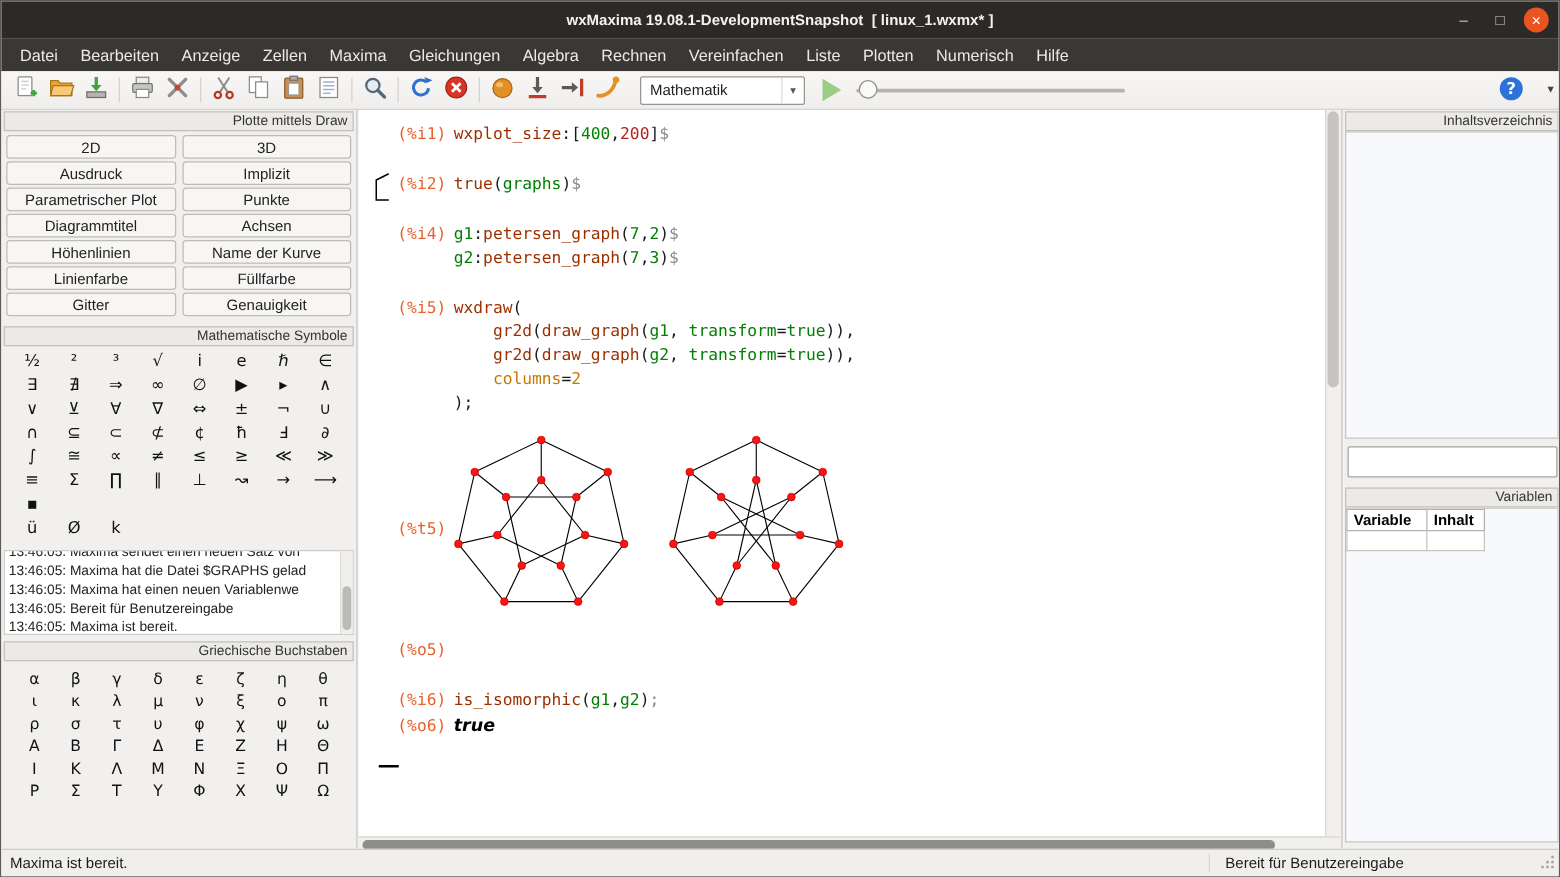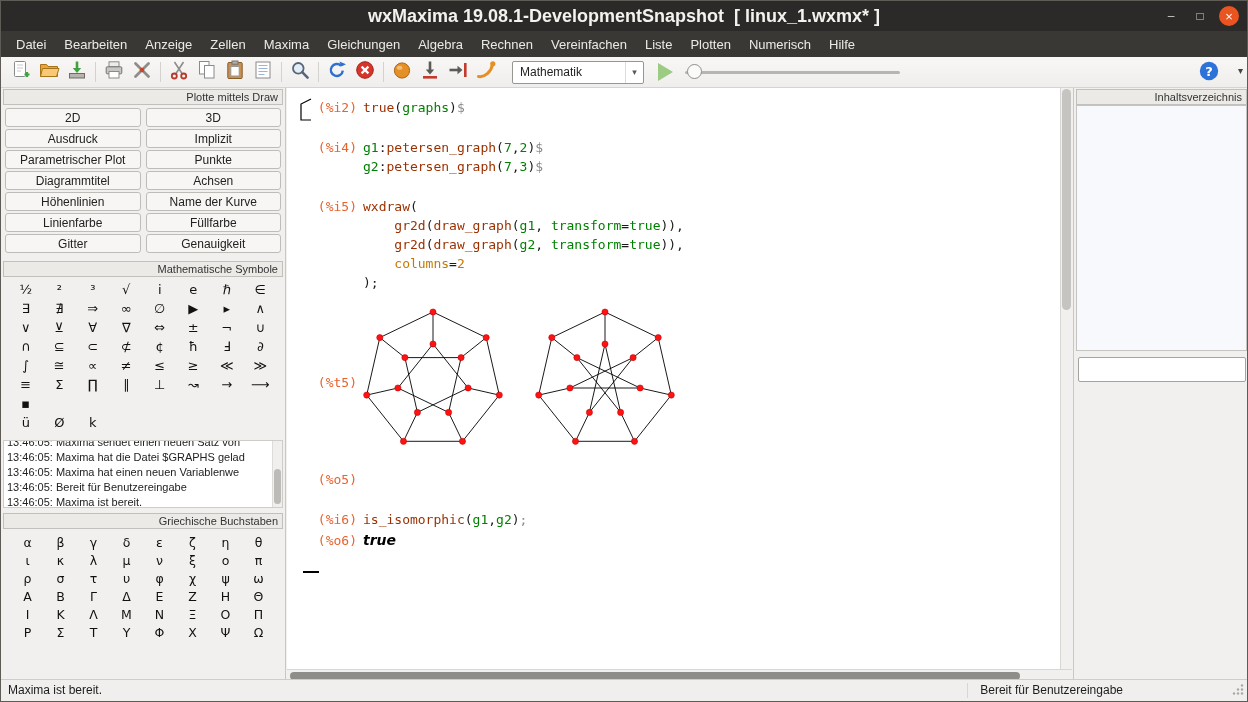--- a/index.html
+++ b/index.html
@@ -1,21 +1,21 @@
 <!DOCTYPE html>
 <html style="--prompt-color: #e8622d;"><head>
 <meta charset="utf-8">
 <style>
   * { margin:0; padding:0; box-sizing:border-box; }
   html,body { width:1248px; height:702px; font-family:"Liberation Sans",sans-serif; }
   #app { position:relative; width:1248px; height:702px; background:#f1f0ee; border:1px solid #5f5c58; overflow:hidden; }
 
   
   .titlebar { position:absolute; top:0; left:0; right:0; height:30px; background:#2b2a28; display:flex; align-items:center; justify-content:center; }
-  .title { color:#f4f2ef; font-size:18px; font-weight:bold; white-space:pre; }
+  .title { color:#f4f2ef; font-size:12px; font-weight:bold; white-space:pre; }
   .winbtns { position:absolute; right:8px; top:0; height:30px; display:flex; align-items:center; gap:9px; }
   .wb { width:20px; height:20px; border-radius:50%; color:#cfccc8; display:flex; align-items:center; justify-content:center; font-size:12px; }
   .wb.close { background:#e95420; color:#fff; font-size:13px; }
 
   
   .menubar { position:absolute; top:30px; left:0; right:0; height:26px; background:#3a3834; display:flex; align-items:center; padding-left:6px; }
   .menu-item { color:#eceae6; font-size:13px; padding:4px 9px; white-space:nowrap; }
 
   
   .toolbar { position:absolute; top:56px; left:0; right:0; height:31px; background:linear-gradient(#f8f7f5,#efeeec); border-bottom:1px solid #d6d4d0; display:flex; align-items:center; padding-left:6px; }
@@ -390,20 +390,26 @@
           <div class="greekcell">Υ</div>
           <div class="greekcell">Φ</div>
           <div class="greekcell">Χ</div>
           <div class="greekcell">Ψ</div>
           <div class="greekcell">Ω</div>
         </div>
     </div>
   </div>
 
   <div class="main">
+      <div class="cell">
+        <div class="line">
+          <span class="prompt">(%i1)</span>
+          <span class="code"><span style="color: rgb(156, 48, 0);">wxplot_size</span><span style="color: rgb(26, 26, 26);">:[</span><span style="color: rgb(0, 128, 0);">400</span><span style="color: rgb(26, 26, 26);">,</span><span style="color: rgb(178, 34, 34);">200</span><span style="color: rgb(26, 26, 26);">]</span><span style="color: rgb(138, 138, 138);">$</span></span>
+        </div>
+      </div>
       <div class="cell">
         <span class="bracket"><svg width="13" height="23" viewBox="0 0 13 23">
             <path d="M12 1 L2 6 L2 22 L12 22" fill="none" stroke="#000" stroke-width="1.2"></path>
           </svg></span>
         <div class="line">
           <span class="prompt">(%i2)</span>
           <span class="code"><span style="color: rgb(156, 48, 0);">true</span><span style="color: rgb(26, 26, 26);">(</span><span style="color: rgb(0, 128, 0);">graphs</span><span style="color: rgb(26, 26, 26);">)</span><span style="color: rgb(138, 138, 138);">$</span></span>
         </div>
       </div>
       <div class="cell">
@@ -545,20 +551,39 @@
   <div class="hscroll">
     <div class="hthumb"></div>
   </div>
 
   <div class="sidebar-right">
     <div class="panel">
       <div class="panel-header">Inhaltsverzeichnis</div>
       <div class="toc-list"></div>
       <input class="toc-search" value="" style="">
     </div>
+    <div class="panel">
+      <div class="panel-header">Variablen</div>
+      <div class="vars-body">
+        <table class="vars-table">
+          <thead>
+              <tr>
+                <th class="col-variable">Variable</th>
+                <th class="col-inhalt">Inhalt</th>
+              </tr>
+            </thead>
+          <tbody>
+              <tr>
+                <td class="col-variable"></td>
+                <td class="col-inhalt"></td>
+              </tr>
+            </tbody>
+        </table>
+      </div>
+    </div>
   </div>
 
   <div class="statusbar">
     <span class="status-left">Maxima ist bereit.</span>
     <span class="status-sep"></span>
     <span class="status-right">Bereit für Benutzereingabe</span>
     <span class="grip">
       <svg width="12" height="12">
           <g fill="#aaa8a4">
             <circle cx="10" cy="2.5" r="1.2"></circle>

